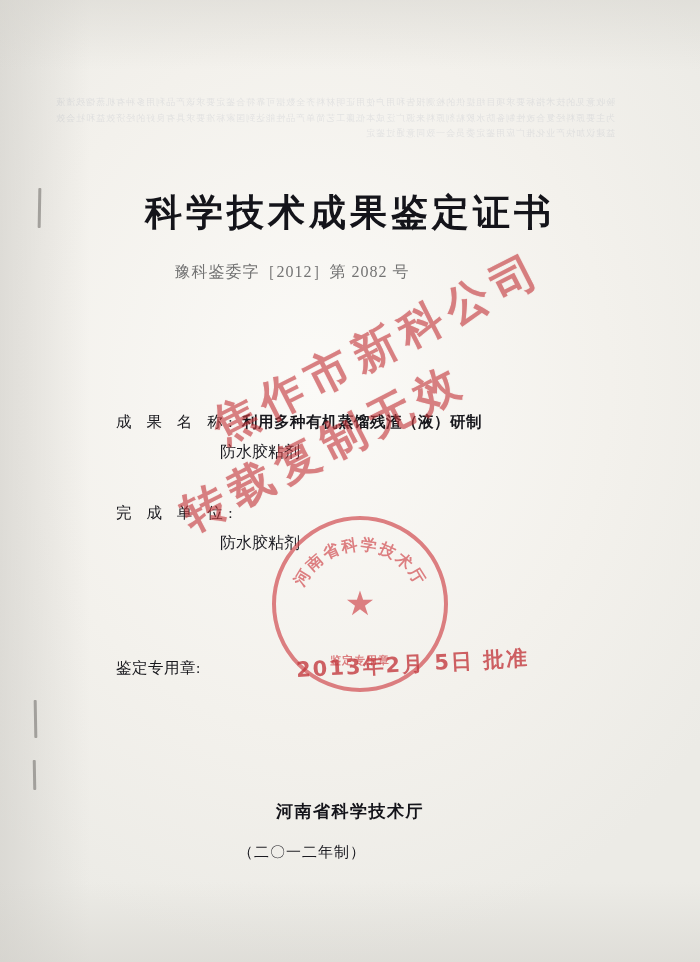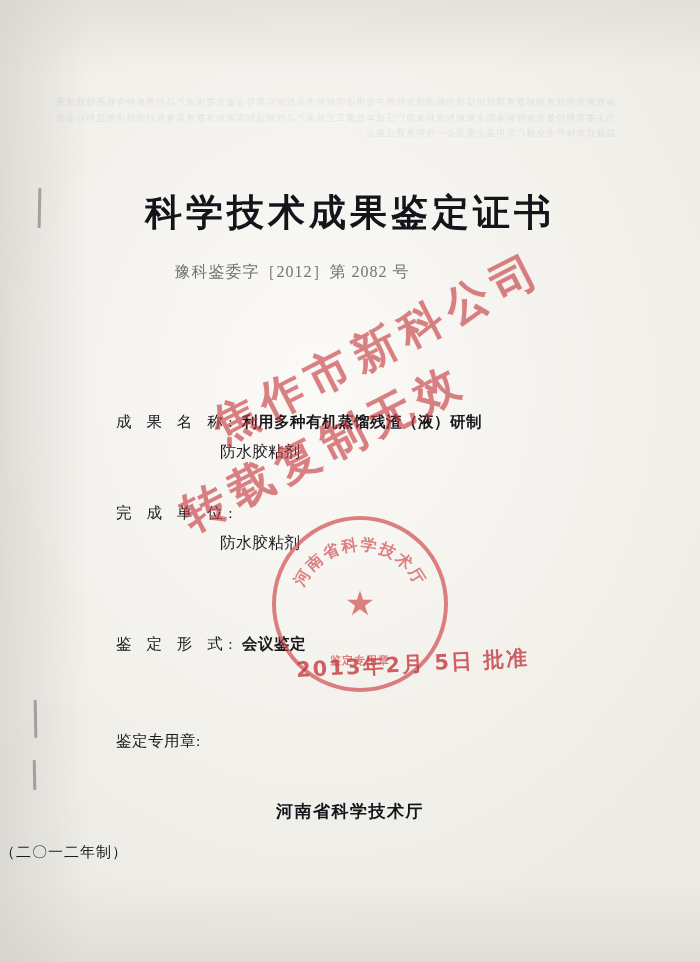--- a/index.html
+++ b/index.html
@@ -141,21 +141,21 @@
     font-weight: 700;
     letter-spacing: 1.5px;
     color: #14141a;
     font-family: "DejaVu Sans", sans-serif;
   }
   .footer-year {
     position: absolute;
     top: 843px;
     left: 0;
     width: 604px;
-    text-align: left;
+    text-align: center;
     font-size: 15px;
     letter-spacing: 1px;
     color: #1a1a20;
   }
 
   
   .watermark {
     position: absolute;
     color: #c4373c;
     opacity: 0.62;
@@ -268,24 +268,20 @@
       </div>
       <div class="field-cont">防水胶粘剂</div>
 
       <div class="field-row">
         <span class="field-label spaced">完 成 单 位:</span>
       </div>
       <div class="field-cont">防水胶粘剂</div>
 
       <div class="gap-1"></div>
 
-      <div class="field-row">
-        <span class="field-label spaced">鉴 定 形 式:</span>
-        <span class="field-value">会议鉴定</span>
-      </div>
 
       <div class="gap-2"></div>
 
 
       <div class="gap-2"></div>
 
 
       <div class="gap-2"></div>
 
       <div class="field-row">

